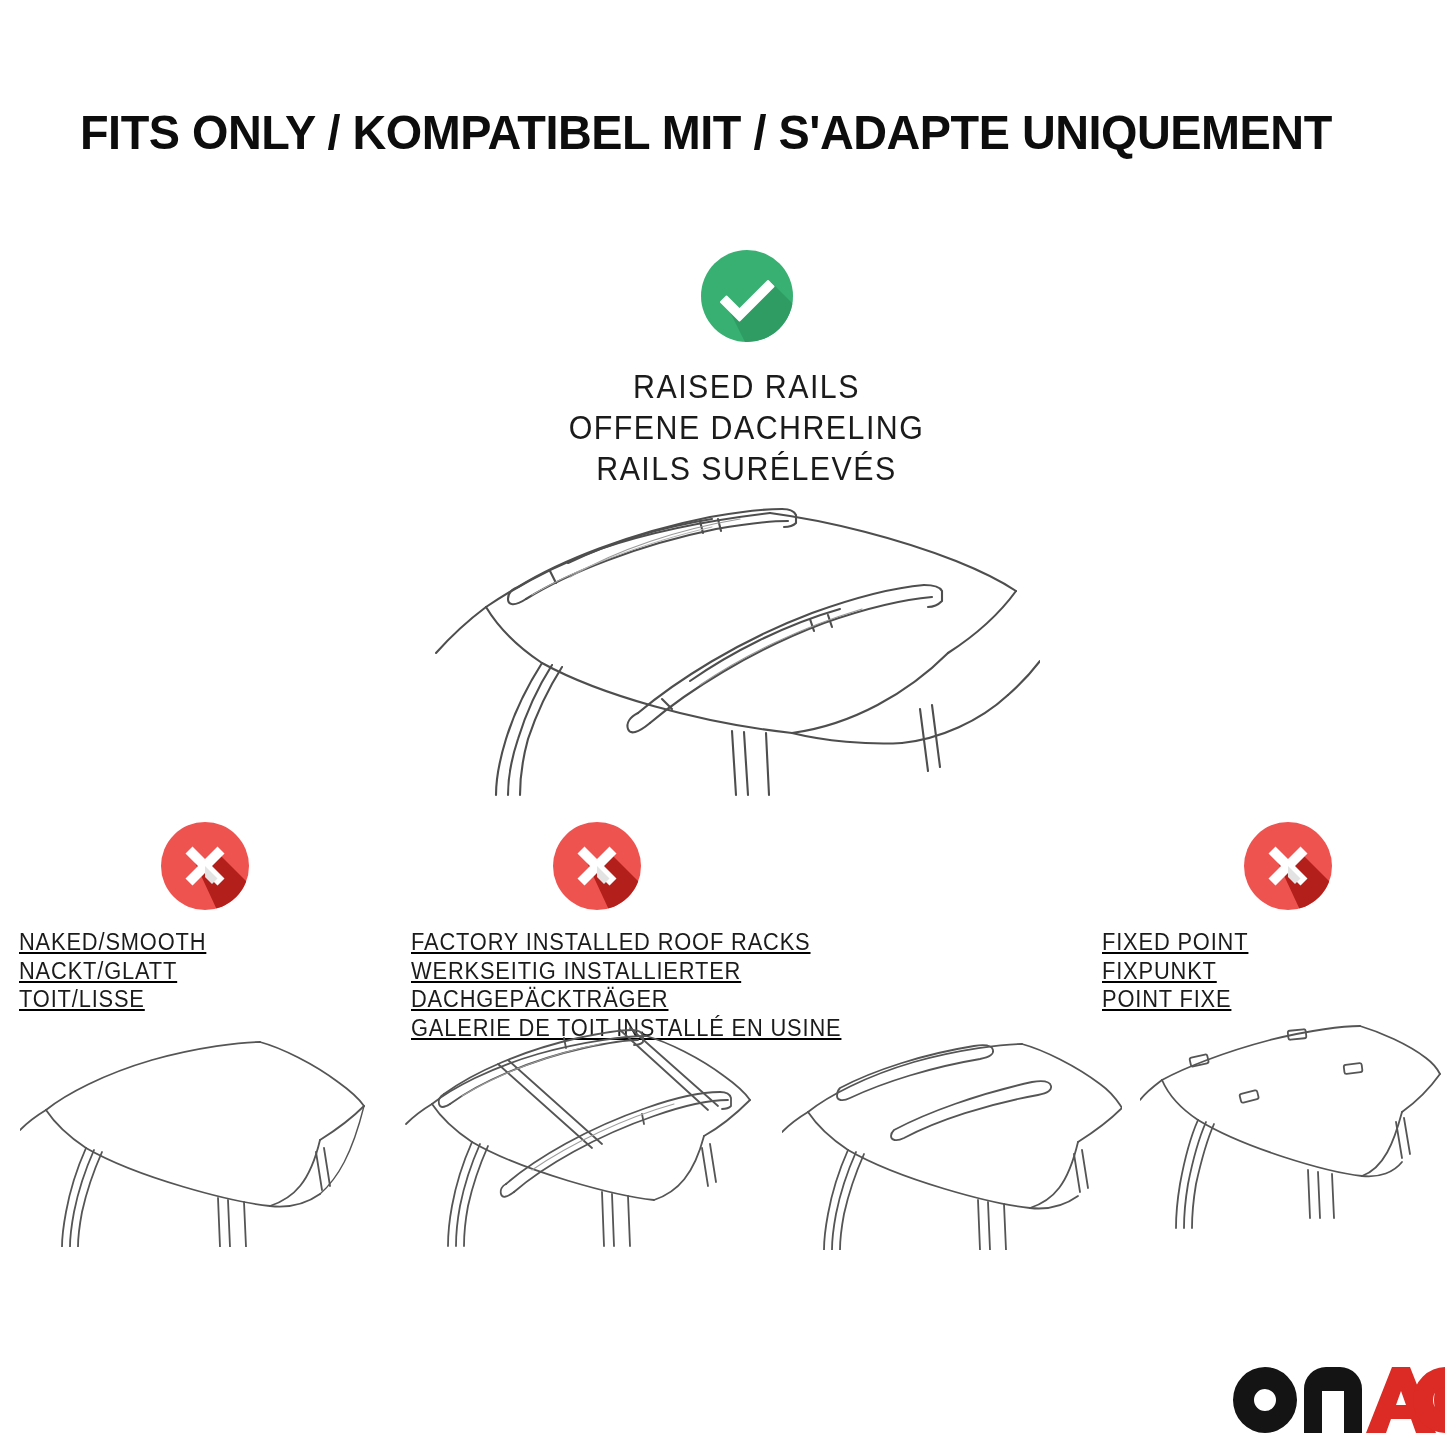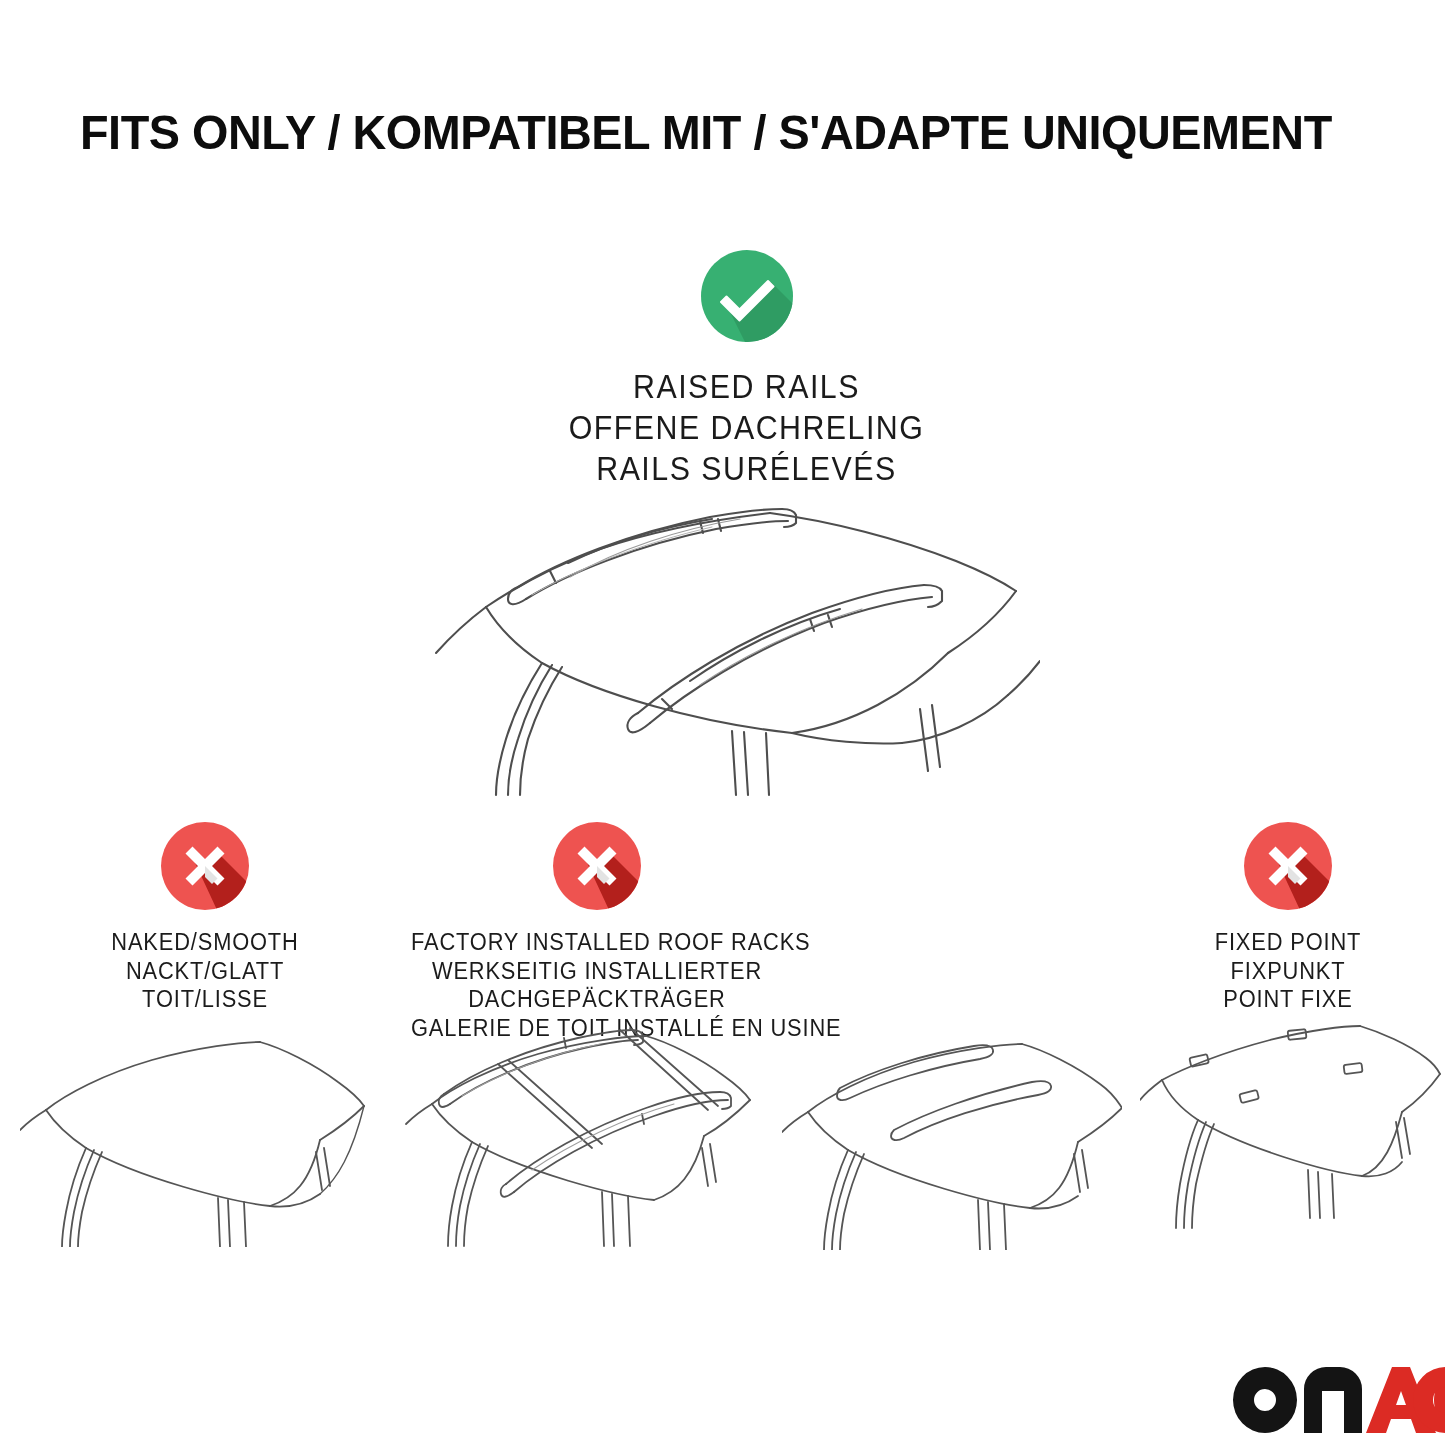--- a/index.html
+++ b/index.html
@@ -62,21 +62,22 @@
 
   
   .bad-row{
     position:absolute;
     left:0; top:822px;
     width:1445px;
     height:200px;
   }
   .bad-col{
     position:absolute;
-    text-align:center;
+    text-align:left;
+    text-decoration:underline;
   }
   .circle-bad{
     width:88px;height:88px;
     margin:0 auto;
   }
   .bad-text{
     margin-top:18px;
     font-size:23.5px;
     line-height:28.5px;
     letter-spacing:0.9px;

